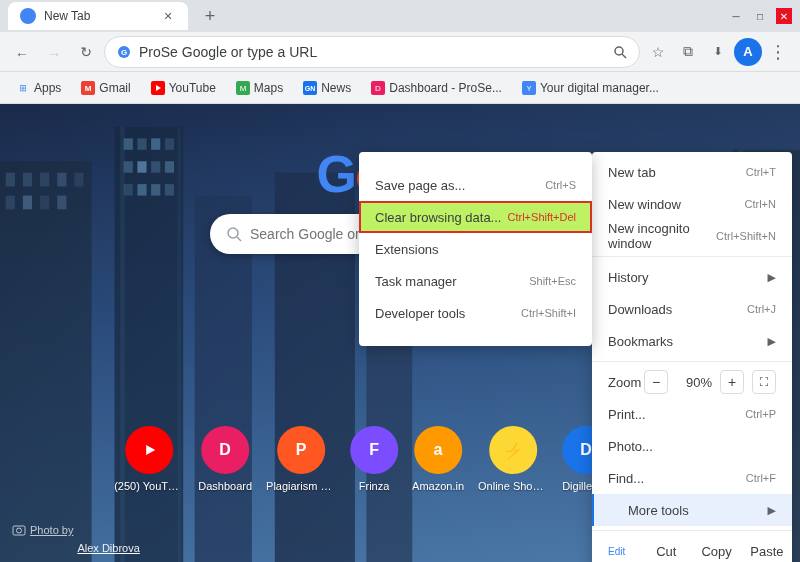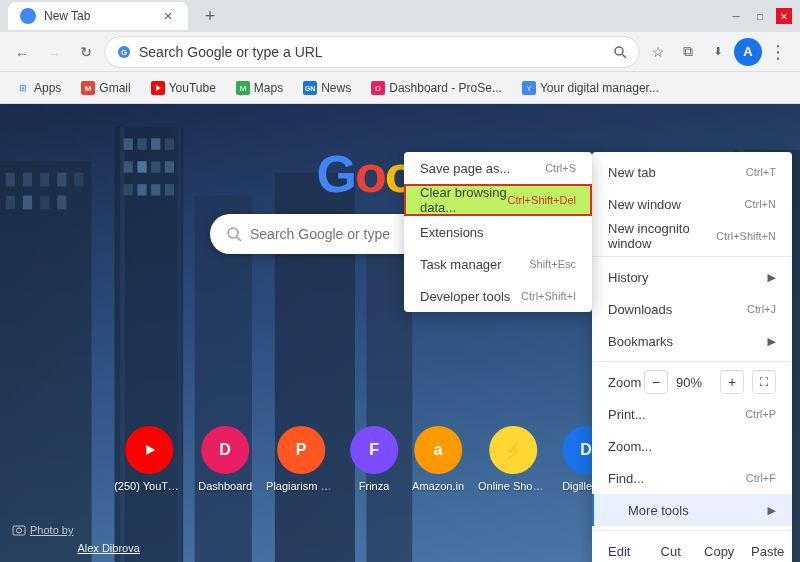--- a/index.html
+++ b/index.html
@@ -301,54 +301,54 @@
     }
     .zoom-btn {
       width: 24px; height: 24px;
       border: 1px solid #dadce0;
       border-radius: 4px;
       display: flex; align-items: center; justify-content: center;
       font-size: 14px;
       color: #3c4043;
       cursor: pointer;
     }
-    .zoom-value { font-size: 13px; color: #3c4043; min-width: 36px; text-align: left; }
+    .zoom-value { font-size: 13px; color: #3c4043; min-width: 36px; text-align: right; }
     .zoom-fullscreen {
       width: 24px; height: 24px;
       border: 1px solid #dadce0;
       border-radius: 4px;
       display: flex; align-items: center; justify-content: center;
       font-size: 12px;
       color: #3c4043;
       cursor: pointer;
     }
 
     
     .submenu {
       position: absolute;
       top: 48px;
       right: 208px;
-      width: 188px;
+      width: 233px;
       background: #fff;
       border-radius: 4px;
       box-shadow: 0 4px 16px rgba(0,0,0,0.25);
       z-index: 101;
-      padding: 0 0;
+      padding: 17px 0;
     }
     
     .edit-row {
       height: 32px;
       display: flex;
       align-items: center;
       padding: 0 0;
     }
     .edit-row-label {
       padding: 0 16px;
-      font-size: 13px;
-      color: #4c1d95;
+      font-size: 10px;
+      color: #3b82f6;
       flex: 0 0 auto;
     }
     .edit-row-btn {
       flex: 1;
       height: 32px;
       display: flex;
       align-items: center;
       justify-content: center;
       font-size: 13px;
       color: #3c4043;
@@ -378,21 +378,21 @@
 
 <div class="toolbar">
   <div class="nav-btn">←</div>
   <div class="nav-btn" style="color:#ccc;">→</div>
   <div class="nav-btn">↻</div>
   <div class="address-bar">
     <svg width="14" height="14" viewBox="0 0 14 14">
         <circle cx="7" cy="7" r="6" fill="#4285f4"></circle>
         <text x="7" y="10" text-anchor="middle" fill="white" font-size="8" font-weight="bold">G</text>
       </svg>
-    <span class="address-text">Search Google or type a URL</span>
+    <span class="address-text">ProSe Google or type a URL</span>
     <svg width="14" height="14" viewBox="0 0 14 14">
         <circle cx="6" cy="6" r="4" fill="none" stroke="#5f6368" stroke-width="1.5"></circle>
         <line x1="9" y1="9" x2="13" y2="13" stroke="#5f6368" stroke-width="1.5"></line>
       </svg>
   </div>
   <div class="toolbar-icons">
     <div class="toolbar-icon-btn">☆</div>
     <div class="toolbar-icon-btn">⧉</div>
     <div class="toolbar-icon-btn" style="font-size:11px;">⬇</div>
     <div class="profile-btn">A</div>
@@ -611,21 +611,21 @@
         <span class="zoom-value">90%</span>
         <div class="zoom-btn">+</div>
         <div class="zoom-fullscreen">⛶</div>
       </div>
     </div>
     <div class="menu-item">
       <span>Print...</span>
       <span class="shortcut-key">Ctrl+P</span>
     </div>
     <div class="menu-item">
-      <span>Zoom...</span>
+      <span>Photo...</span>
     </div>
     <div class="menu-item">
       <span>Find...</span>
       <span class="shortcut-key">Ctrl+F</span>
     </div>
 
     <div class="menu-item" style="background:#e8f0fe;border-left:2px solid #1a73e8;padding-left:34px;">
       <span style="font-weight:500;">More tools</span>
       <span class="arrow">▶</span>
     </div>

